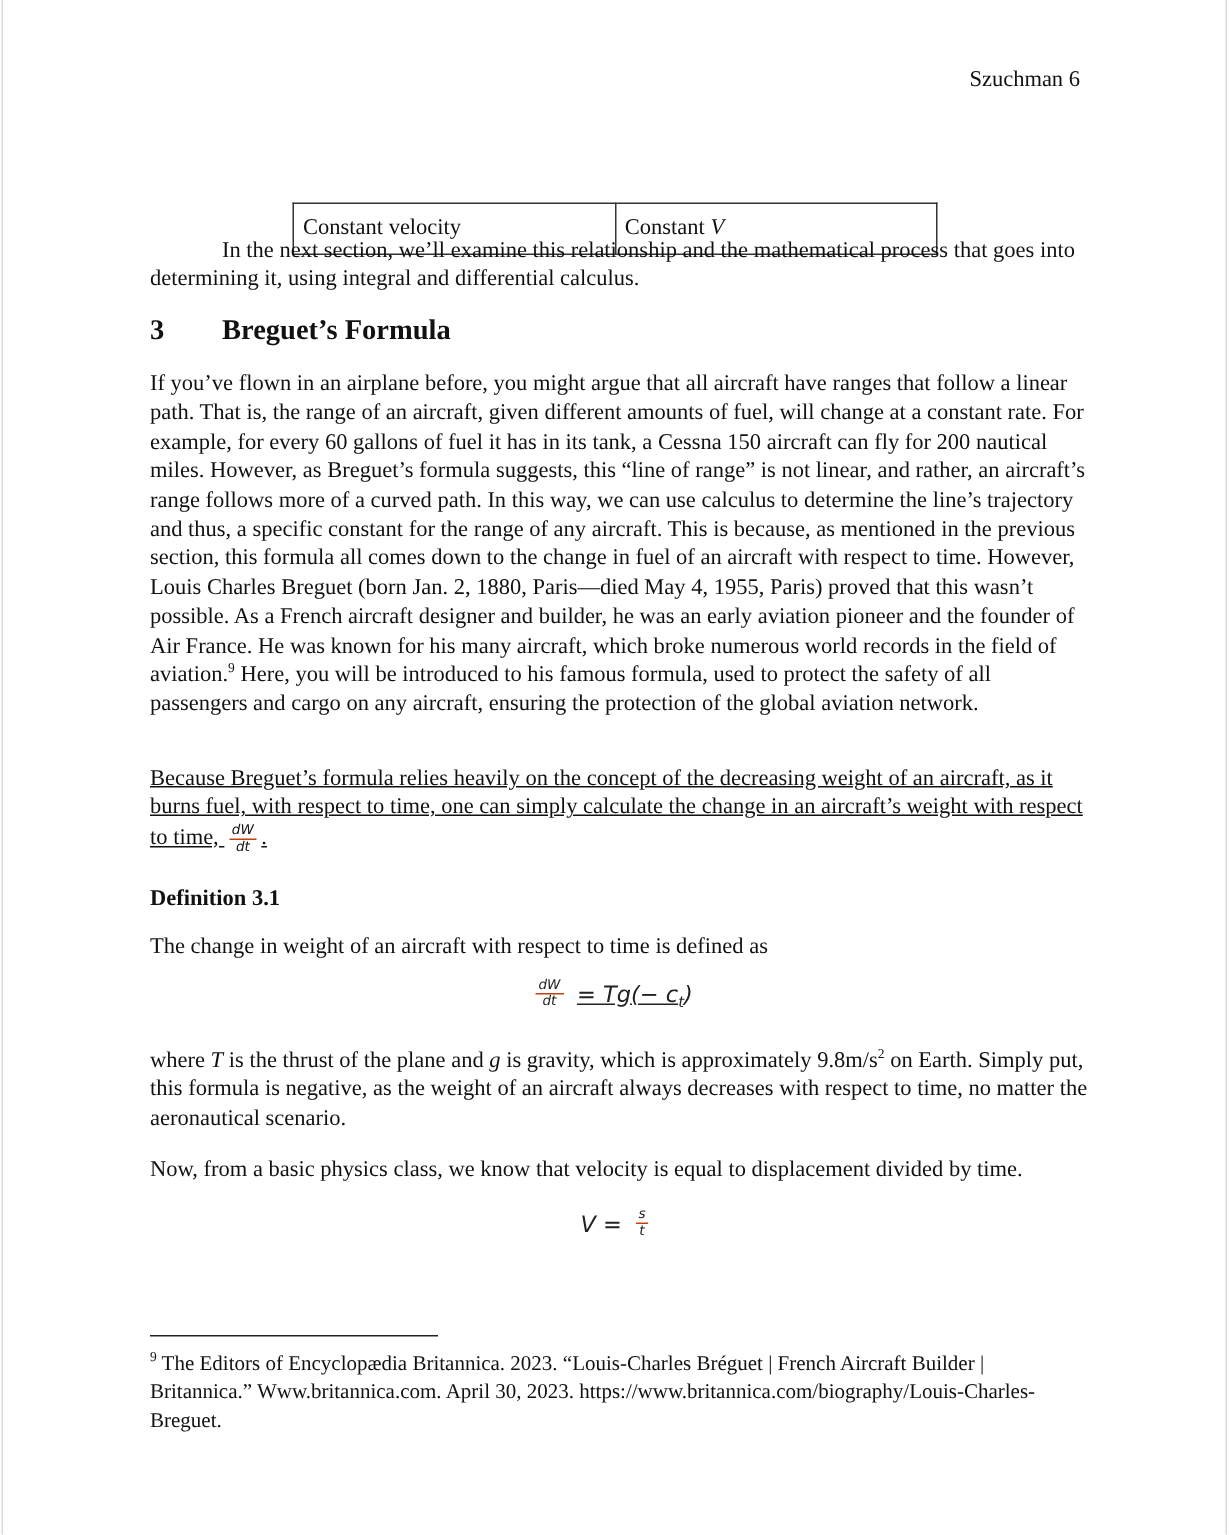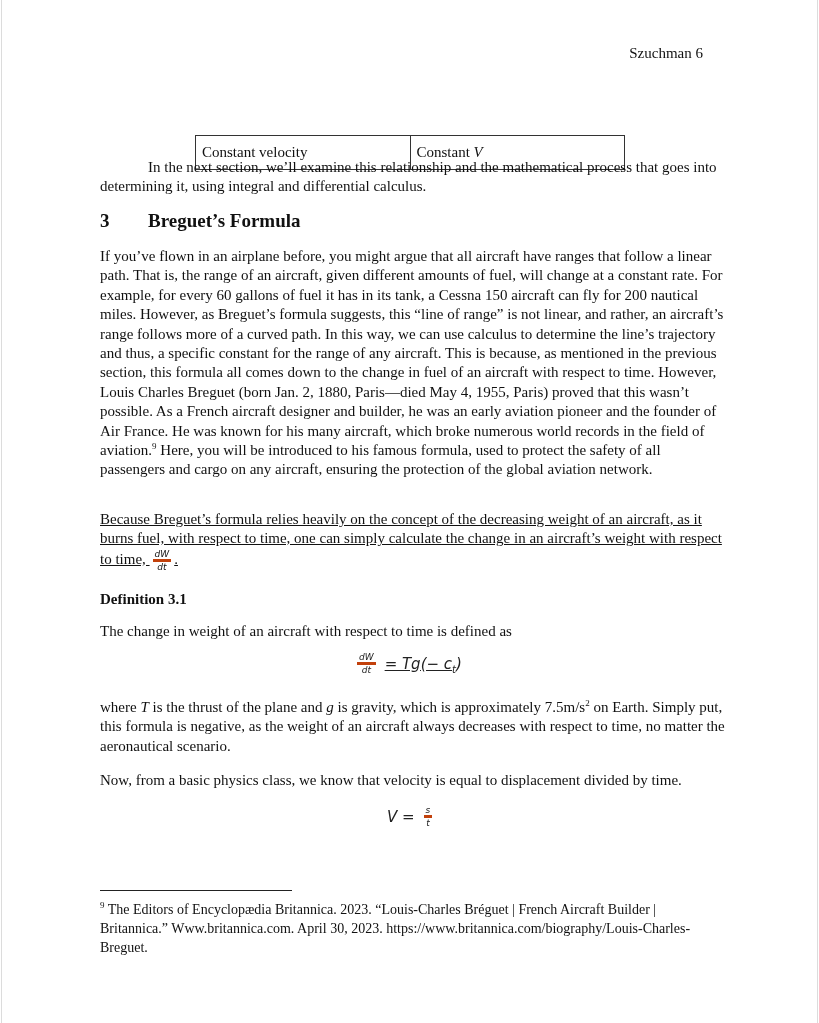--- a/index.html
+++ b/index.html
@@ -21,21 +21,21 @@
       top: 0;
       width: 815px;
       height: 1023px;
       border-left: 1px solid #dcdcdc;
       border-right: 1px solid #dcdcdc;
       background: #ffffff;
     }
     .header-right {
       position: absolute;
       top: 44px;
-      right: 114px;
+      right: 97px;
       font-size: 15px;
       line-height: 18px;
     }
     table.def-table {
       position: absolute;
       left: 193px;
       top: 91px;
       width: 430px;
       border-collapse: collapse;
       font-size: 15px;
@@ -88,21 +88,21 @@
     }
     .frac {
       display: inline-flex;
       flex-direction: column;
       align-items: center;
       font-size: 9px;
       line-height: 10px;
       margin: 0 3px;
       vertical-align: middle;
     }
-    .frac .num-part { border-bottom: 3px solid #c2410c; padding: 0 2px; }
+    .frac .num-part { border-bottom: 1px solid #c2410c; padding: 0 2px; }
     .frac .den-part { padding: 0 2px; }
     .eq1 { left: 352px; top: 652px; }
     .eq1 .rest { margin-left: 6px; text-decoration: underline; }
     .eq1 .sub { font-size: 10px; position: relative; top: 6px; }
     .p5 { top: 698px; }
     .p6 { top: 771px; }
     .eq2 { left: 385px; top: 805px; }
     .eq2 .rest { margin-right: 6px; }
     .p7 { top: 845px; }
     .footnote-rule {
@@ -159,21 +159,21 @@
   <div class="eq eq1">
     <span class="frac">
         <span class="num-part">dW</span>
         <span class="den-part">dt</span>
       </span>
     <span class="rest">= Tg(− c</span>
       <span class="sub">t</span>
       <span>)</span>
   </div>
 
-  <div class="text p5"><span>where </span><span class="it">T</span><span> is the thrust of the plane and </span><span class="it">g</span><span> is gravity, which is approximately 7.5m/s</span><sup>2</sup><span> on Earth. Simply put, this formula is negative, as the weight of an aircraft always decreases with respect to time, no matter the aeronautical scenario.</span></div>
+  <div class="text p5"><span>where </span><span class="it">T</span><span> is the thrust of the plane and </span><span class="it">g</span><span> is gravity, which is approximately 9.8m/s</span><sup>2</sup><span> on Earth. Simply put, this formula is negative, as the weight of an aircraft always decreases with respect to time, no matter the aeronautical scenario.</span></div>
 
   <div class="text p6">Now, from a basic physics class, we know that velocity is equal to displacement divided by time.</div>
 
   <div class="eq eq2">
     <span class="rest">V =</span>
     <span class="frac">
         <span class="num-part">s</span>
         <span class="den-part">t</span>
       </span>
   </div>

